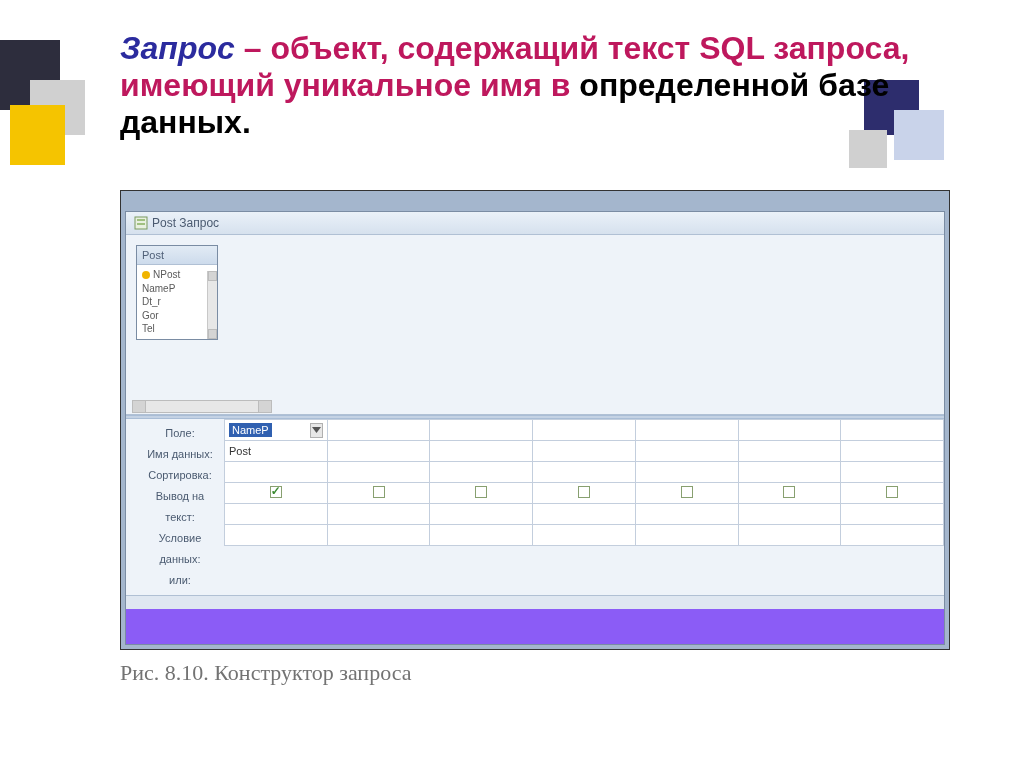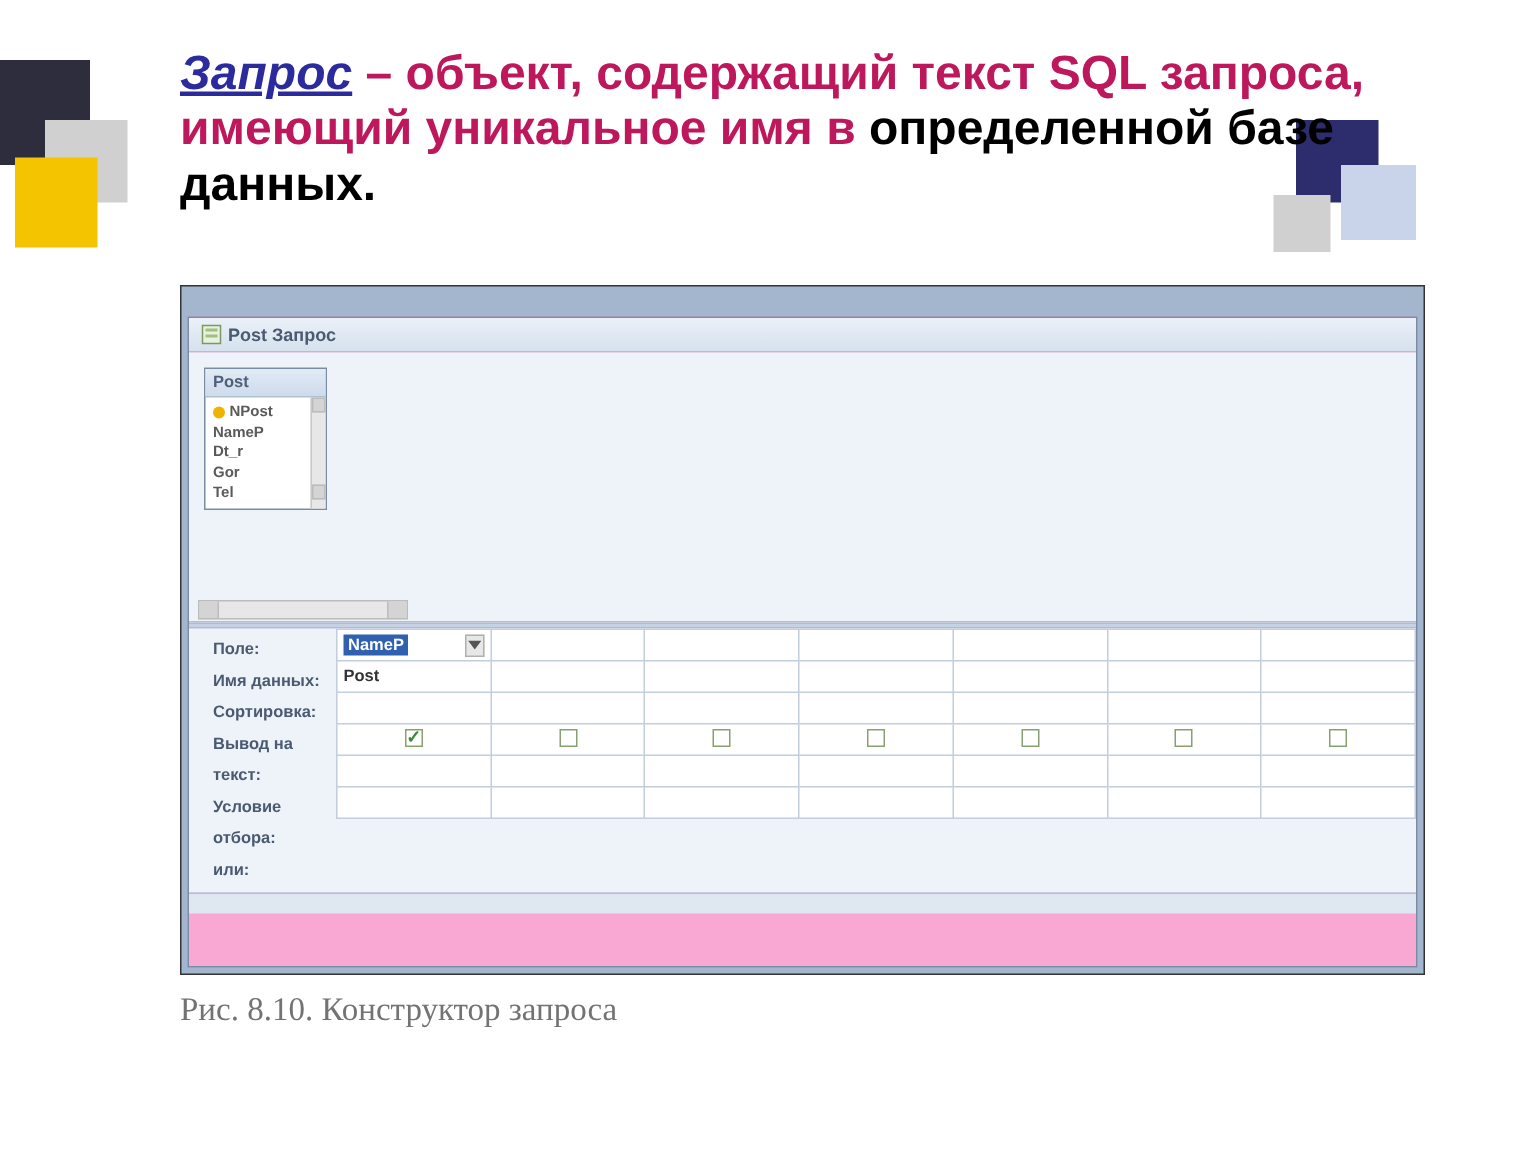--- a/index.html
+++ b/index.html
@@ -42,21 +42,20 @@
     top: 30px;
     left: 120px;
     right: 100px;
     z-index: 1;
   }
   .title-block .t1 {
     font-style: italic;
     font-weight: bold;
     color: #2b2b9e;
     font-size: 32px;
-    text-decoration: underline;
   }
   .title-block .t2 {
     font-weight: bold;
     color: #be185d;
     font-size: 32px;
   }
   .title-block .t3 {
     font-weight: bold;
     color: #000;
     font-size: 32px;
@@ -68,23 +67,22 @@
     left: 120px;
     width: 830px;
     height: 460px;
     border: 1px solid #333;
     background: #a4b6cd;
   }
 
   .inner-window {
     position: absolute;
     top: 20px; left: 4px; right: 4px; bottom: 4px;
-    background: #f9a8d4;
+    background: #8b5cf6;
     border: 1px solid #7a8ca3;
-    font-weight: bold;
   }
 
   .tab-area {
     background: linear-gradient(#eaf1f8, #d6e1ee);
     border-bottom: 1px solid #b0c0d4;
     padding: 4px 8px;
     font-size: 12px;
     color: #4a5a70;
     display:flex;
     align-items:center;
@@ -130,21 +128,21 @@
     width:8px; height:8px;
     background: #f0b400;
     border-radius:50%;
     display:inline-block;
   }
   .table-scroll {
     width: 10px;
     background:#e7e7e7;
     border-left:1px solid #c8c8c8;
   }
-  .table-flex { display:flex; }
+  .table-flex { display:flex;align-items:flex-end; }
   .scroll-btn { height:10px; background:#d4d4d4; border:1px solid #bcbcbc; }
   .scroll-track { height:48px; }
 
   .hscroll {
     position:absolute;
     left:6px; bottom:1px;
     width: 140px;
     height: 13px;
     background:#e7e7e7;
     border:1px solid #bcbcbc;
@@ -163,21 +161,21 @@
   }
 
   .grid-pane {
     background: #eef3f9;
     display: grid;
     grid-template-columns: 98px 1fr;
     font-size: 11px;
     color: #4a5a70;
   }
   .grid-labels {
-    text-align: left;
+    text-align: center;
     padding: 4px 6px 4px 16px;
     line-height: 21px;
   }
   .grid-table {
     border-collapse: collapse;
     width: 100%;
   }
   .grid-table td {
     border: 1px solid #c3cedd;
     height: 21px;
@@ -289,21 +287,21 @@
     </div>
 
     <div class="splitter"></div>
 
     <div class="grid-pane">
       <div class="grid-labels">
         <div>Поле:</div>
         <div>Имя данных:</div>
         <div>Сортировка:</div>
         <div>Вывод на текст:</div>
-        <div>Условие отбора:</div>
+        <div>Условие данных:</div>
         <div>или:</div>
       </div>
       <div style="overflow:hidden;">
         <table class="grid-table">
           <tbody>
               <tr>
             <td>
               <div class="combo">
                 <span class="val">NameP</span>
                 <span class="dd">

